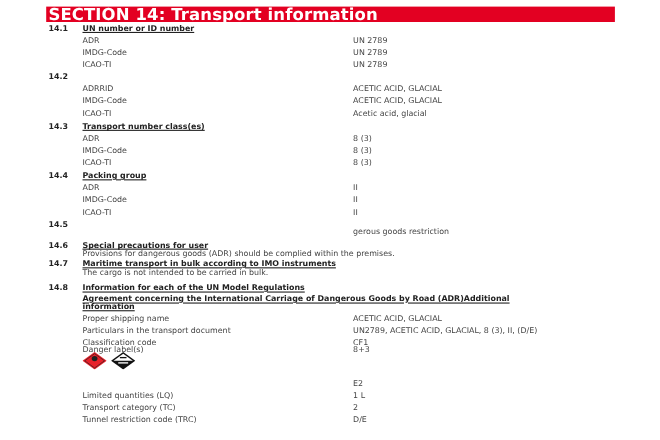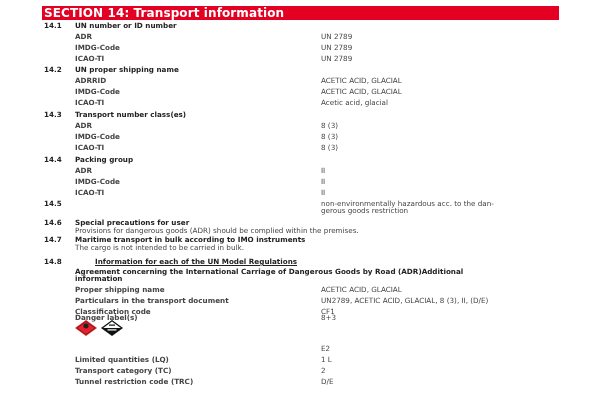--- a/index.html
+++ b/index.html
@@ -1,26 +1,26 @@
 <!DOCTYPE html>
 <html><head>
 <meta charset="utf-8">
 <style>
   html, body { margin:0; padding:0; background:#ffffff; }
   body { width:600px; height:400px; position:relative; overflow:hidden;
          font-family:"DejaVu Sans", sans-serif; color:#3a3a3a; }
   .hdr { position:absolute; left:42px; top:6px; width:517px; height:14px;
-         background:#e30022; color:#fff; font-weight:bold; font-size:12px;
+         background:#e30022; color:#fff; font-weight:bold; font-size:15px;
          line-height:14px; padding-left:2px; box-sizing:border-box; letter-spacing:0.1px; }
   .row { position:absolute; left:0; width:528px; height:11px; font-size:7.2px; line-height:11px; white-space:nowrap; }
   .num { position:absolute; left:44px; font-weight:bold; color:#222; }
-  .sec { position:absolute; left:75px; font-weight:bold; color:#222; }
-  .lbl { position:absolute; left:75px; color:#444;font-weight:bold; }
+  .sec { position:absolute; left:75px; font-weight:bold; color:#222;text-decoration:underline; }
+  .lbl { position:absolute; left:75px; color:#444; }
   .val { position:absolute; left:321px; color:#444; }
-  .u { text-decoration:underline;margin-left:20px; }
+  .u { text-decoration:underline; }
   .txt { position:absolute; left:75px; color:#444; }
   .pict { position:absolute; top:320px; }
 </style>
 </head>
 <body>
 
 <div class="hdr">SECTION 14: Transport information</div>
 
 <div class="row" style="top:20px">
   <span class="num">14.1</span>
@@ -34,21 +34,20 @@
   <span class="lbl">IMDG-Code</span>
   <span class="val">UN 2789</span>
 </div>
 <div class="row" style="top:53px">
   <span class="lbl">ICAO-TI</span>
   <span class="val">UN 2789</span>
 </div>
 
 <div class="row" style="top:64px">
   <span class="num">14.2</span>
-  <span class="sec">UN proper shipping name</span>
 </div>
 <div class="row" style="top:75px">
   <span class="lbl">ADRRID</span>
   <span class="val">ACETIC ACID, GLACIAL</span>
 </div>
 <div class="row" style="top:86px">
   <span class="lbl">IMDG-Code</span>
   <span class="val">ACETIC ACID, GLACIAL</span>
 </div>
 <div class="row" style="top:97px">
@@ -85,21 +84,20 @@
   <span class="lbl">IMDG-Code</span>
   <span class="val">II</span>
 </div>
 <div class="row" style="top:187px">
   <span class="lbl">ICAO-TI</span>
   <span class="val">II</span>
 </div>
 
 <div class="row" style="top:198px">
   <span class="num">14.5</span>
-  <span class="val">non-environmentally hazardous acc. to the dan-</span>
 </div>
 <div class="row" style="top:205px">
   <span class="val">gerous goods restriction</span>
 </div>
 
 <div class="row" style="top:217px">
   <span class="num">14.6</span>
   <span class="sec">Special precautions for user</span>
 </div>
 <div class="row" style="top:225px">

